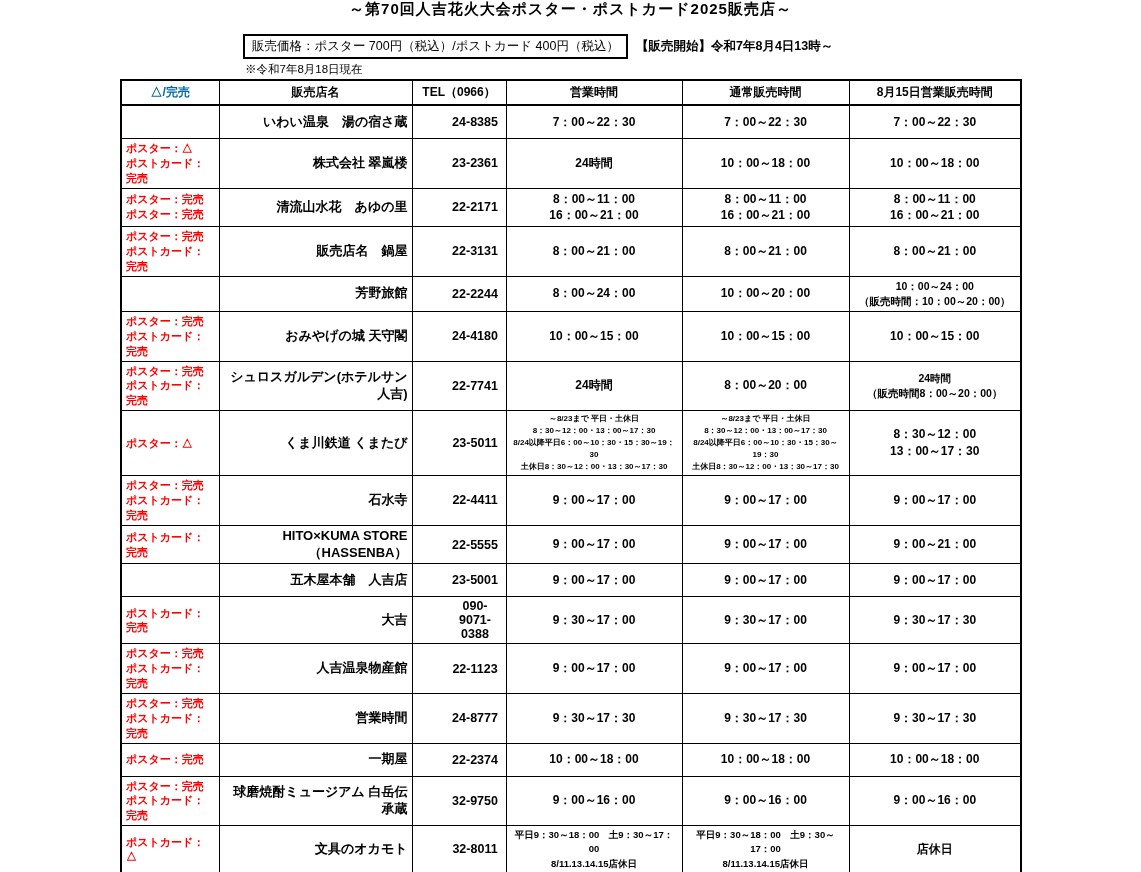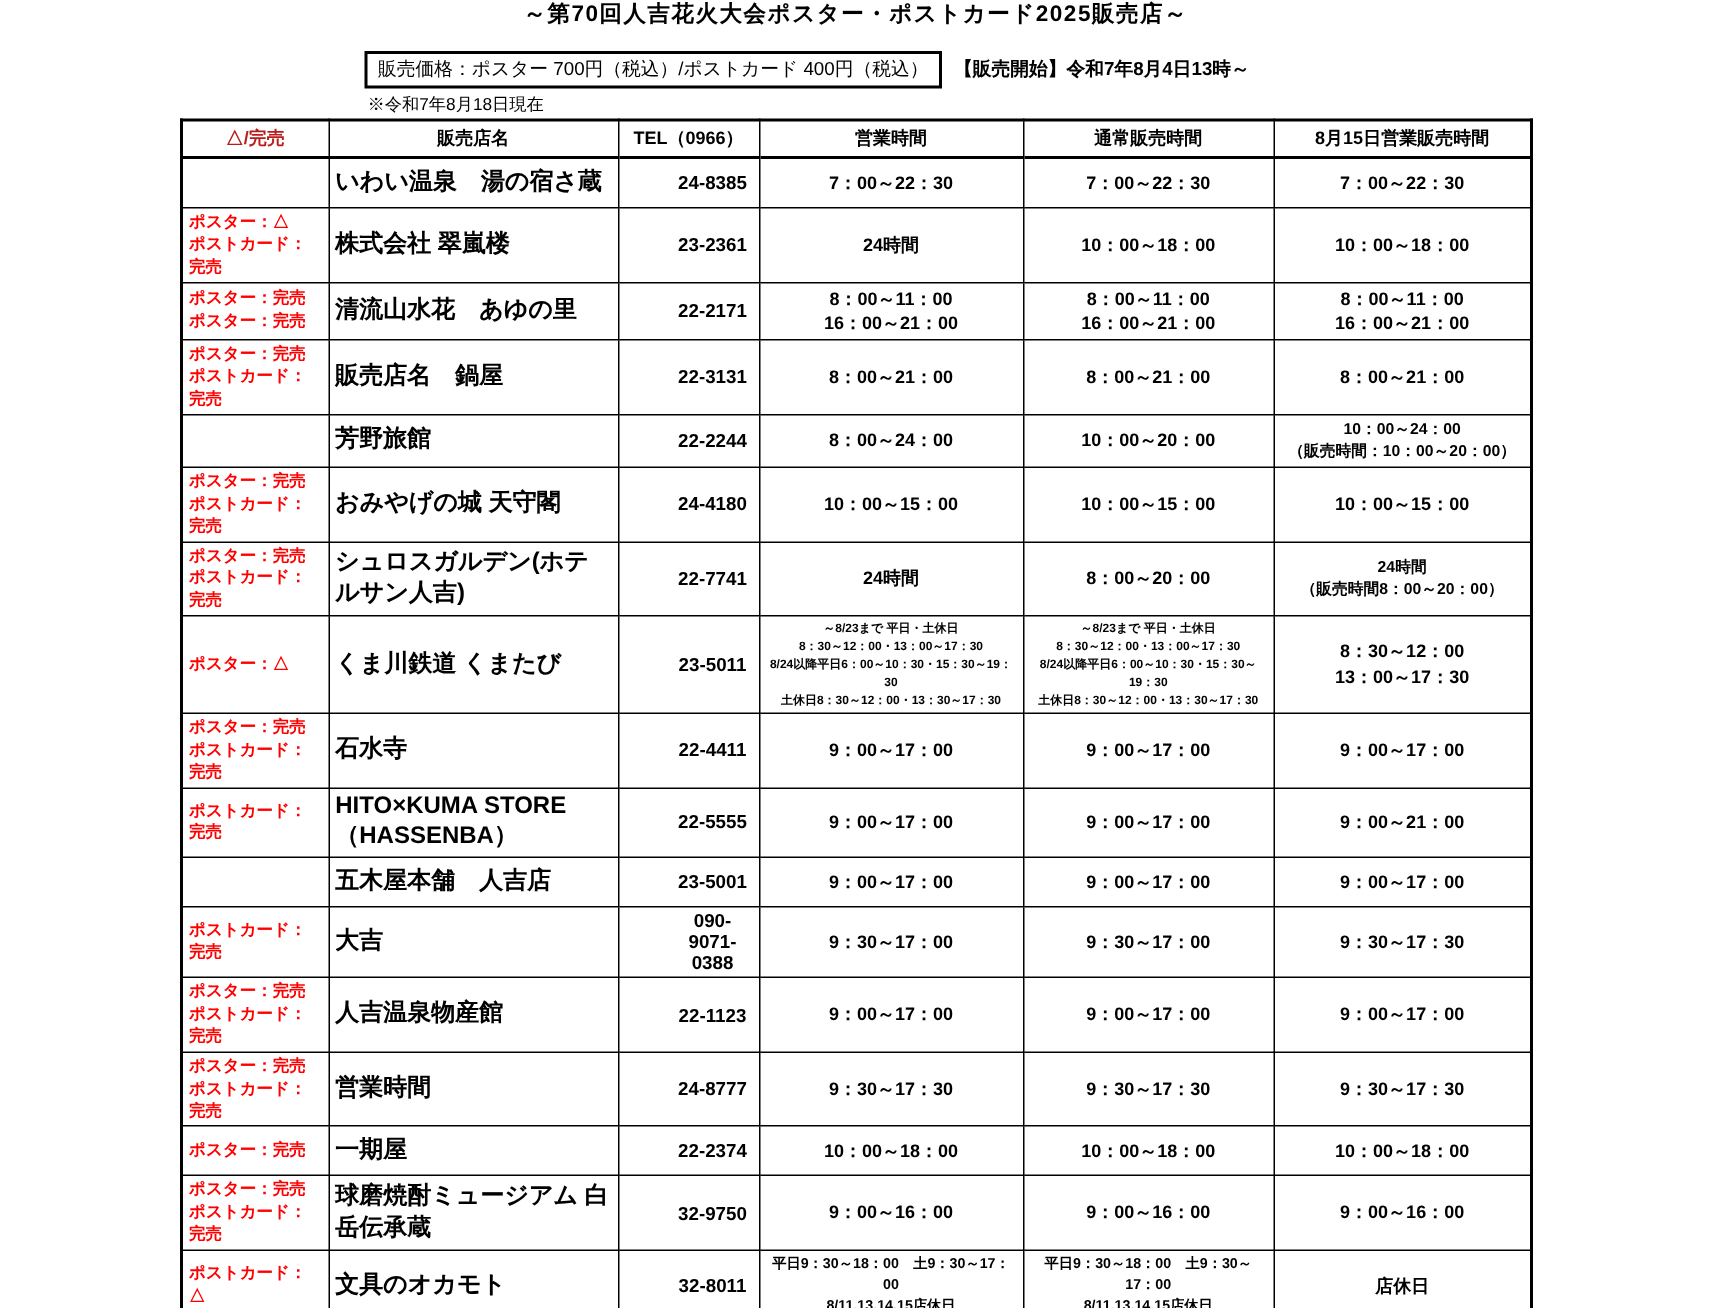--- a/index.html
+++ b/index.html
@@ -19,27 +19,27 @@
   .as-of { margin:3px 0 2px 245px; font-size:11.5px; font-weight:normal; }
 
   table.store-table {
     border-collapse:collapse; table-layout:fixed; width:900px; margin-left:120px;
     border:2px solid #000;
   }
   th {
     border:1px solid #000; border-bottom:2px solid #000;
     font-size:12px; font-weight:bold; padding:3px 2px; background:#fff;
   }
-  th.col-status { color:#b91c1c; }
+  th.col-status { color:#0369a1; }
   td {
     border:1px solid #000; padding:2px 4px; vertical-align:middle;
     height:28px; background:#fff; overflow:hidden;
   }
   td.status { color:#FF0000; font-size:11px; font-weight:bold; text-align:left; line-height:1.35; }
-  td.name   { font-size:16px; font-weight:bold; text-align:left; line-height:1.3; }
+  td.name   { font-size:13px; font-weight:bold; text-align:right; line-height:1.3; }
   td.tel    { font-size:12.5px; font-weight:bold; text-align:center;padding-left:36px; }
   td.time   { font-size:12px; font-weight:bold; text-align:center; line-height:1.4; }
   td.size-xs { font-size:8px;  line-height:1.5; }
   td.size-s  { font-size:9.5px; line-height:1.5; }
   td.size-s2 { font-size:10.5px; line-height:1.45;margin-top:24px; }
 </style>
 </head>
 <body>
 
 <div class="page">

